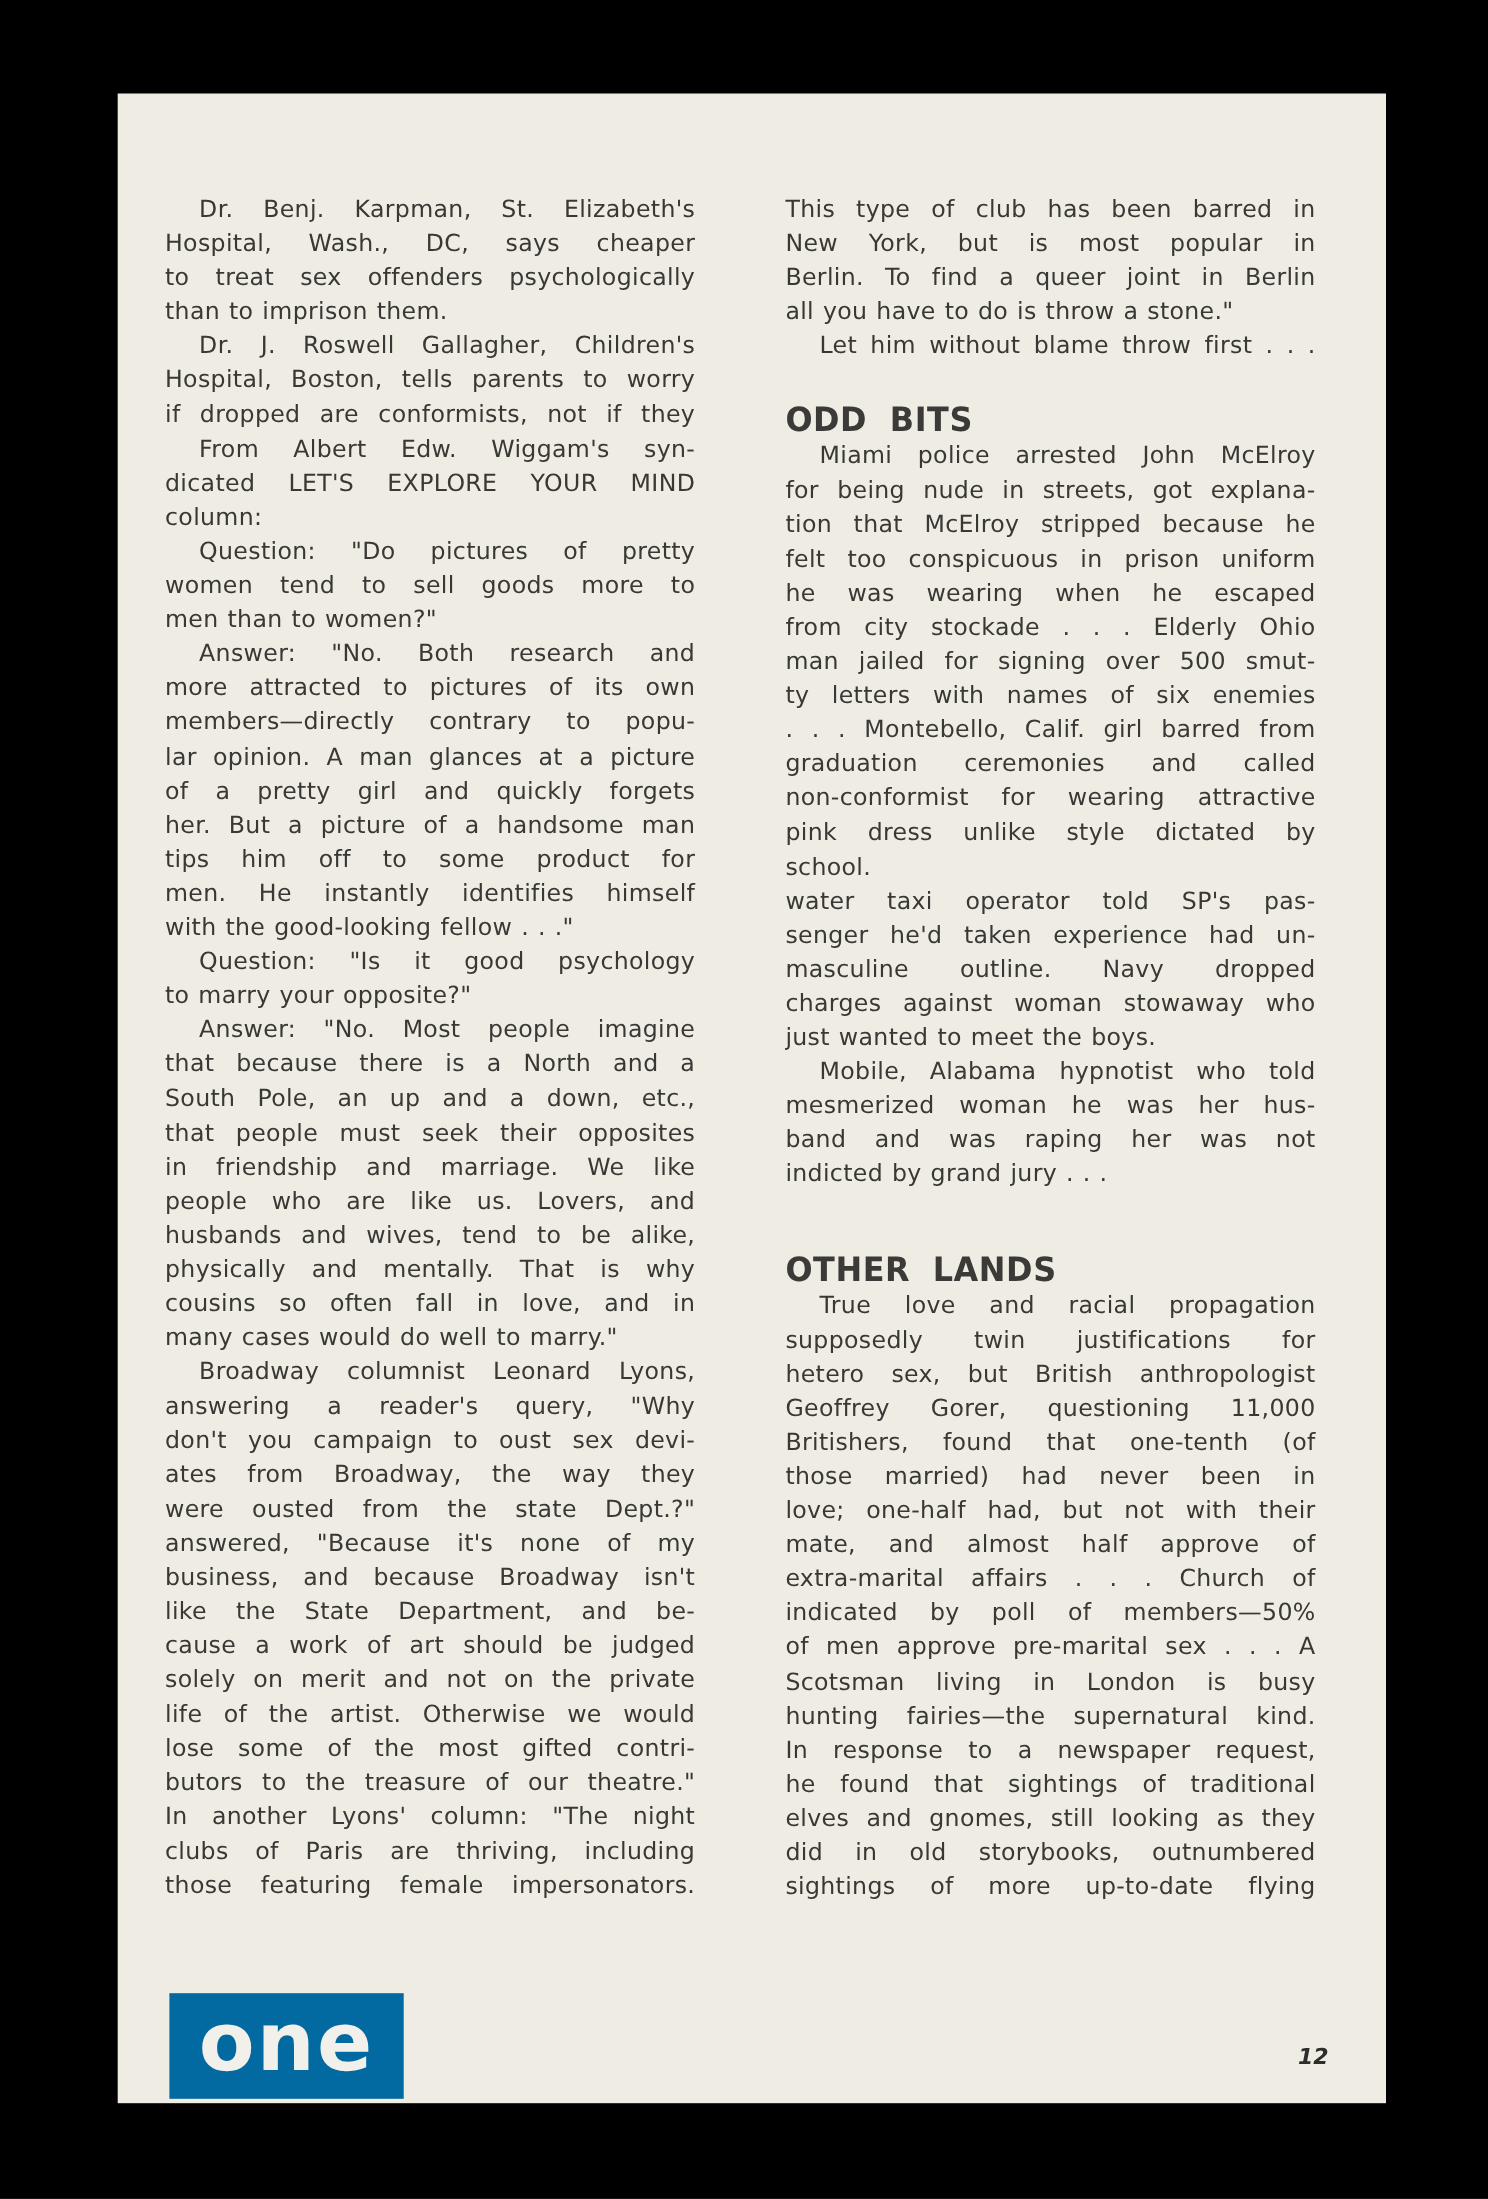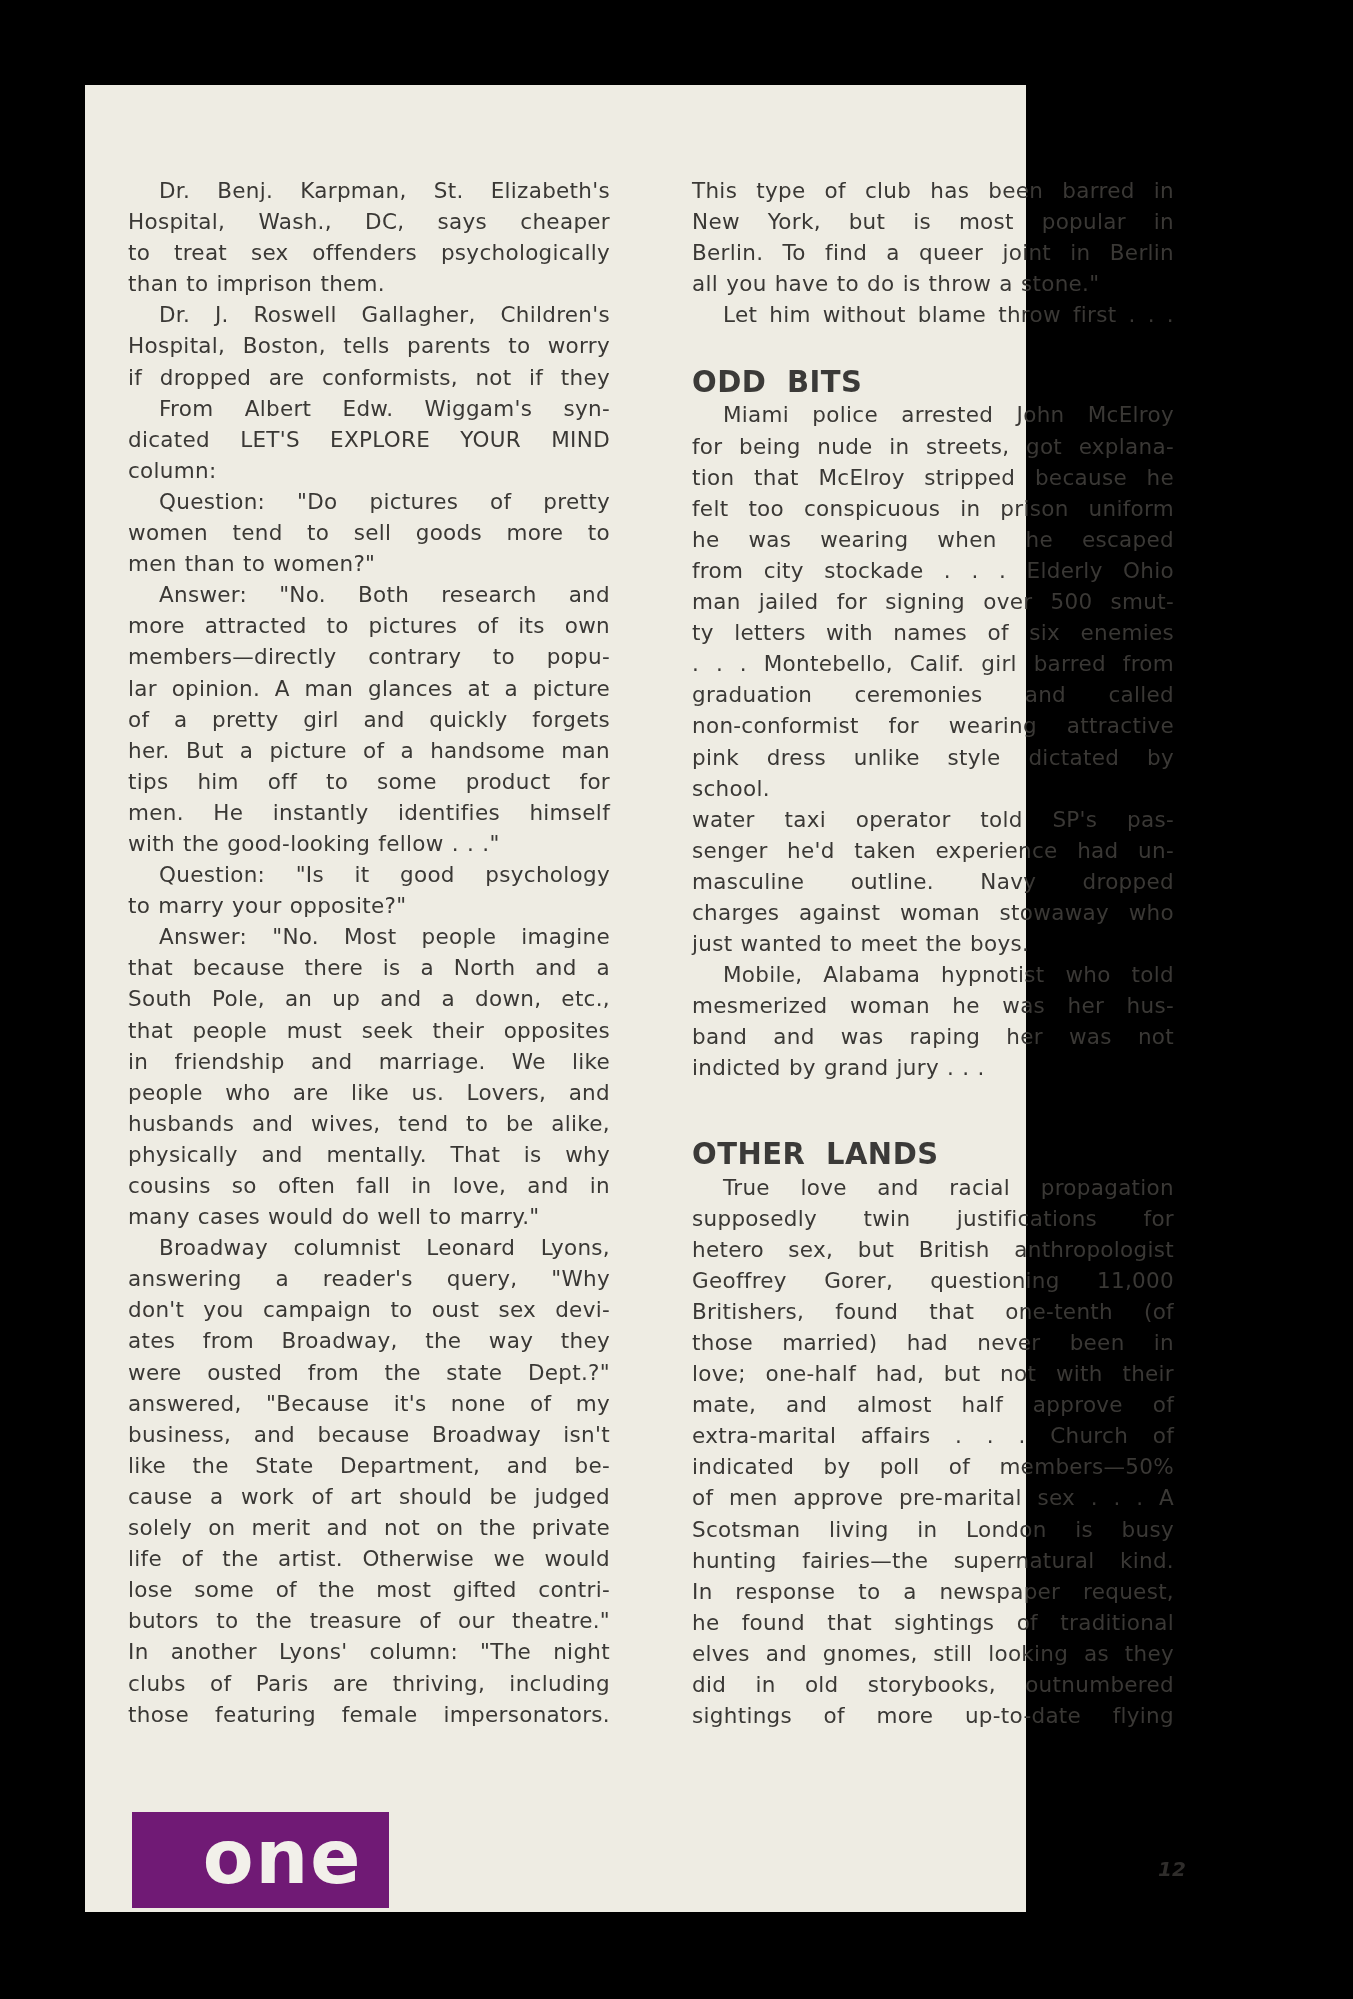--- a/index.html
+++ b/index.html
@@ -1,22 +1,22 @@
 <!DOCTYPE html>
 <html><head>
 <meta charset="utf-8">
 <style>
   html, body { margin: 0; padding: 0; }
   body {
     width: 1353px; height: 1999px; background: #000;
     position: relative; overflow: hidden;
   }
   .page {
-    position: absolute; left: 85px; top: 85px;
-    width: 941px; height: 1827px;
+    position: absolute; left: 107px; top: 85px;
+    width: 1153px; height: 1827px;
     background: #eeece3;
   }
   .col {
     position: absolute; top: 90px;
     font-family: "DejaVu Sans", sans-serif;
     font-size: 21.5px;
     color: #3a3835;
   }
   .col-left { left: 43px; width: 482px; }
   .col-right { left: 607px; width: 482px; top: 90px; }
@@ -34,22 +34,22 @@
     font-weight: bold; font-size: 29px;
     color: #3b3a38; letter-spacing: 0.5px; word-spacing: 10px;
     height: 36px; line-height: 36px;
     transform: scaleY(1.05);
   }
   .gap-odd { height: 33px; }
   .gap-other { height: 52px; }
   .logo {
     position: absolute; left: 47px; top: 1727px;
     width: 213px; height: 96px;
-    background: #701a75;
-    display: flex; align-items: center; justify-content: center; padding-left: 44px;
+    background: #0369a1;
+    display: flex; align-items: center; justify-content: center;
   }
   .logo span {
     font-family: "DejaVu Sans", sans-serif; font-weight: bold;
     font-size: 74px; color: #f2f0ea; letter-spacing: 2px;
     line-height: 1; margin-top: -6px;
   }
   .page-number {
     position: absolute; left: 1073px; top: 1772px;
     font-family: "DejaVu Sans", sans-serif; font-weight: bold; font-style: italic;
     font-size: 20px; color: #2f2d2b;

